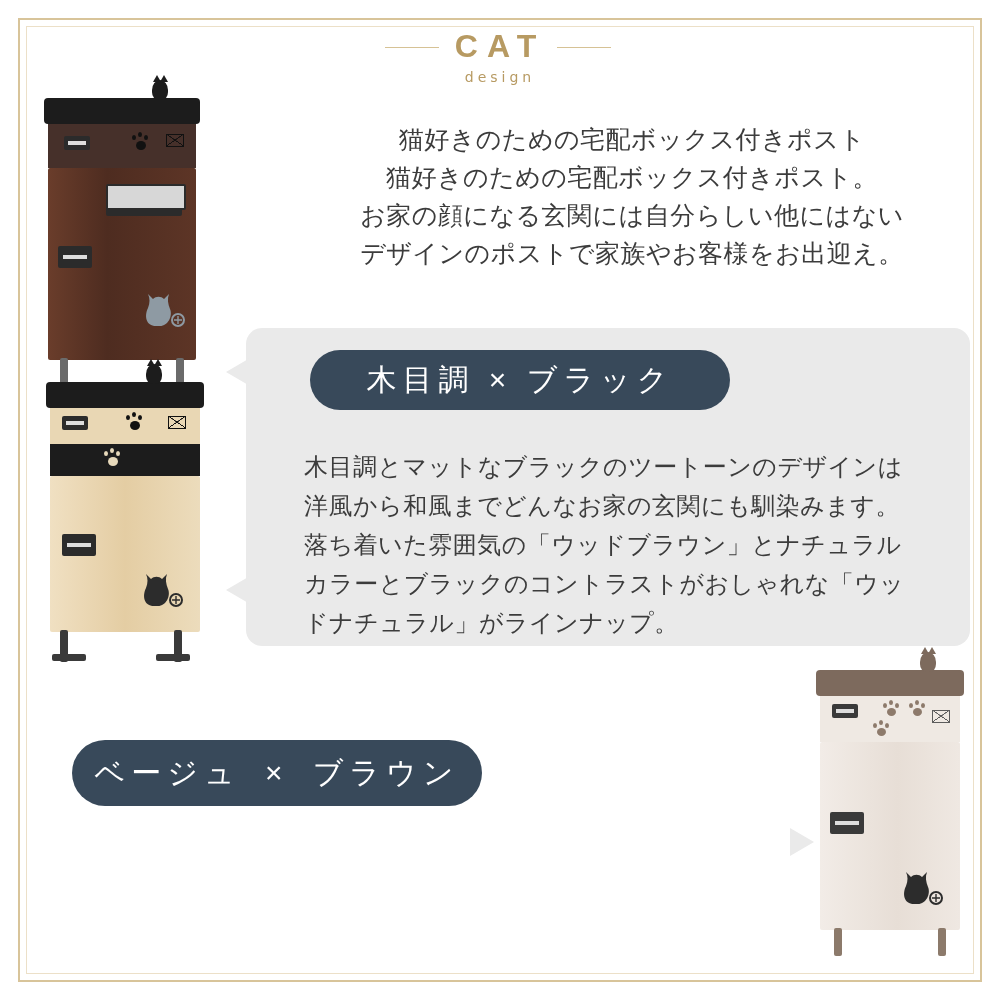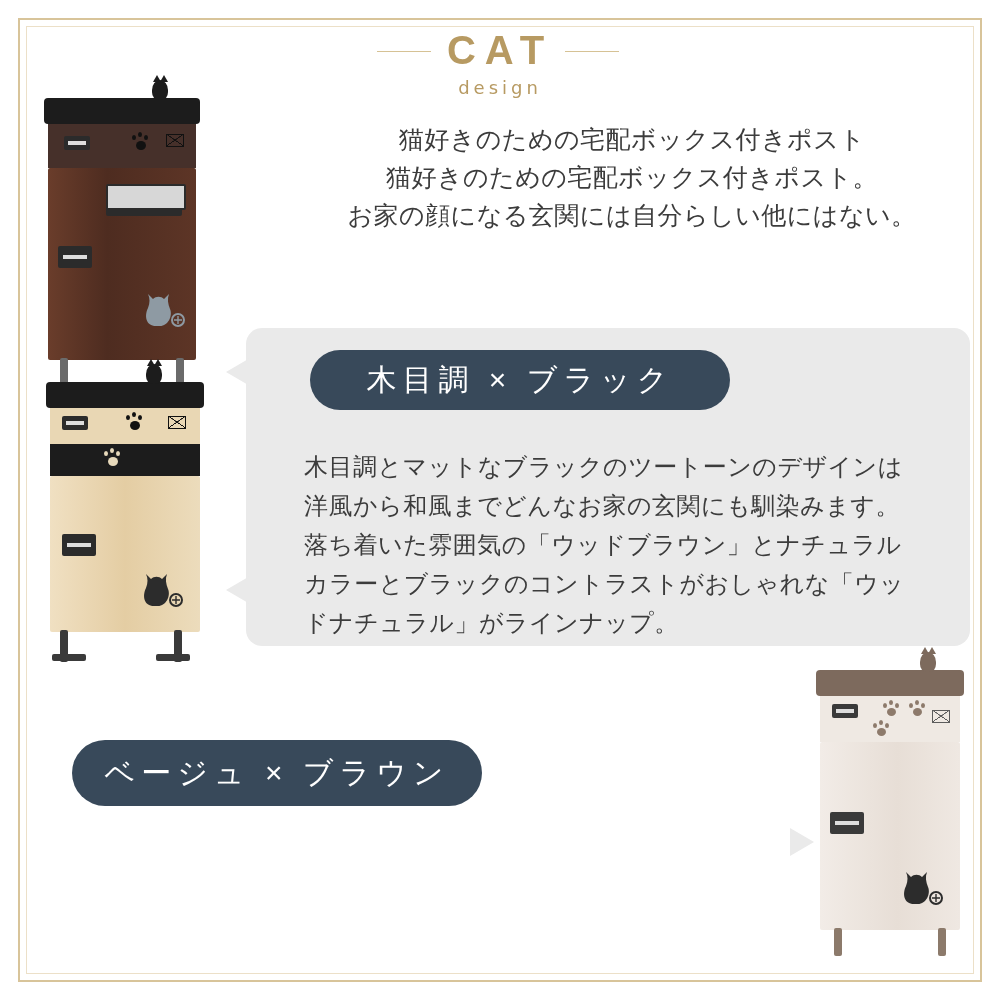--- a/index.html
+++ b/index.html
@@ -27,35 +27,35 @@
     border:1px solid #ece0c8;
   }
 
   
   .header{
     position:absolute;left:0;right:0;top:18px;
     text-align:center;
   }
   .header .cat{
     display:inline-block;
-    font-size:40px;
+    font-size:32px;
     letter-spacing:9px;
     color:#b79a62;
     font-weight:bold;
     position:relative;
   }
   .header .cat:before,.header .cat:after{
     content:"";position:absolute;top:50%;width:54px;height:1px;background:#d6c295;
   }
   .header .cat:before{left:-70px;}
   .header .cat:after{right:-66px;}
   .header .design{
     display:block;
     margin-top:4px;
-    font-size:18px;
+    font-size:14px;
     letter-spacing:4px;
     color:#b79a62;
     font-family:"DejaVu Sans",sans-serif;
   }
 
   
   .intro{
     position:absolute;left:292px;top:110px;width:660px;
     text-align:center;
     color:#3c3c3c;
@@ -75,21 +75,21 @@
     position:absolute;
     background:#38495a;
     color:#ffffff;
     border-radius:40px;
     font-size:30px;
     letter-spacing:6px;
     display:flex;align-items:center;justify-content:center;
     box-sizing:border-box;
   }
   .pill1{left:300px;top:340px;width:420px;height:60px;}
-  .pill2{left:62px;top:730px;width:410px;height:66px;}
+  .pill2{left:62px;top:730px;width:410px;height:66px;font-family:Liberation Mono, monospace;}
 
   .block{
     position:absolute;
     background:#eaeaea;
     border-radius:16px;
     box-sizing:border-box;
   }
   .block1{left:236px;top:318px;width:724px;height:318px;}
   .block2{left:40px;top:708px;width:740px;height:250px;}
 
@@ -146,21 +146,22 @@
   <div class="frame"></div>
 
   <div class="header">
     <span class="cat">CAT</span>
     <span class="design">design</span>
   </div>
 
   <div class="intro">
     <div>猫好きのための宅配ボックス付きポスト</div>
     <div>猫好きのための宅配ボックス付きポスト。</div>
-    <div>お家の顔になる玄関には自分らしい他にはない。</div>
+    <div>お家の顔になる玄関には自分らしい他にはない</div>
+    <div>デザインのポストで家族やお客様をお出迎え。</div>
   </div>
 
   <div class="product p1">
     <div class="box" style="width:148px;height:262px;">
 
       <div class="roof" style="width:156px;background:#1c1c1c;"></div>
       <div class="catfig" style="left:104px;top:-18px;color:#1c1c1c;background:#1c1c1c;"></div>
 
       <div class="upper" style="top:26px;width:148px;height:44px;background:#46302a;"></div>
       <div class="dial" style="left:16px;top:38px;width:26px;height:14px;background:#2b2b2b;">

